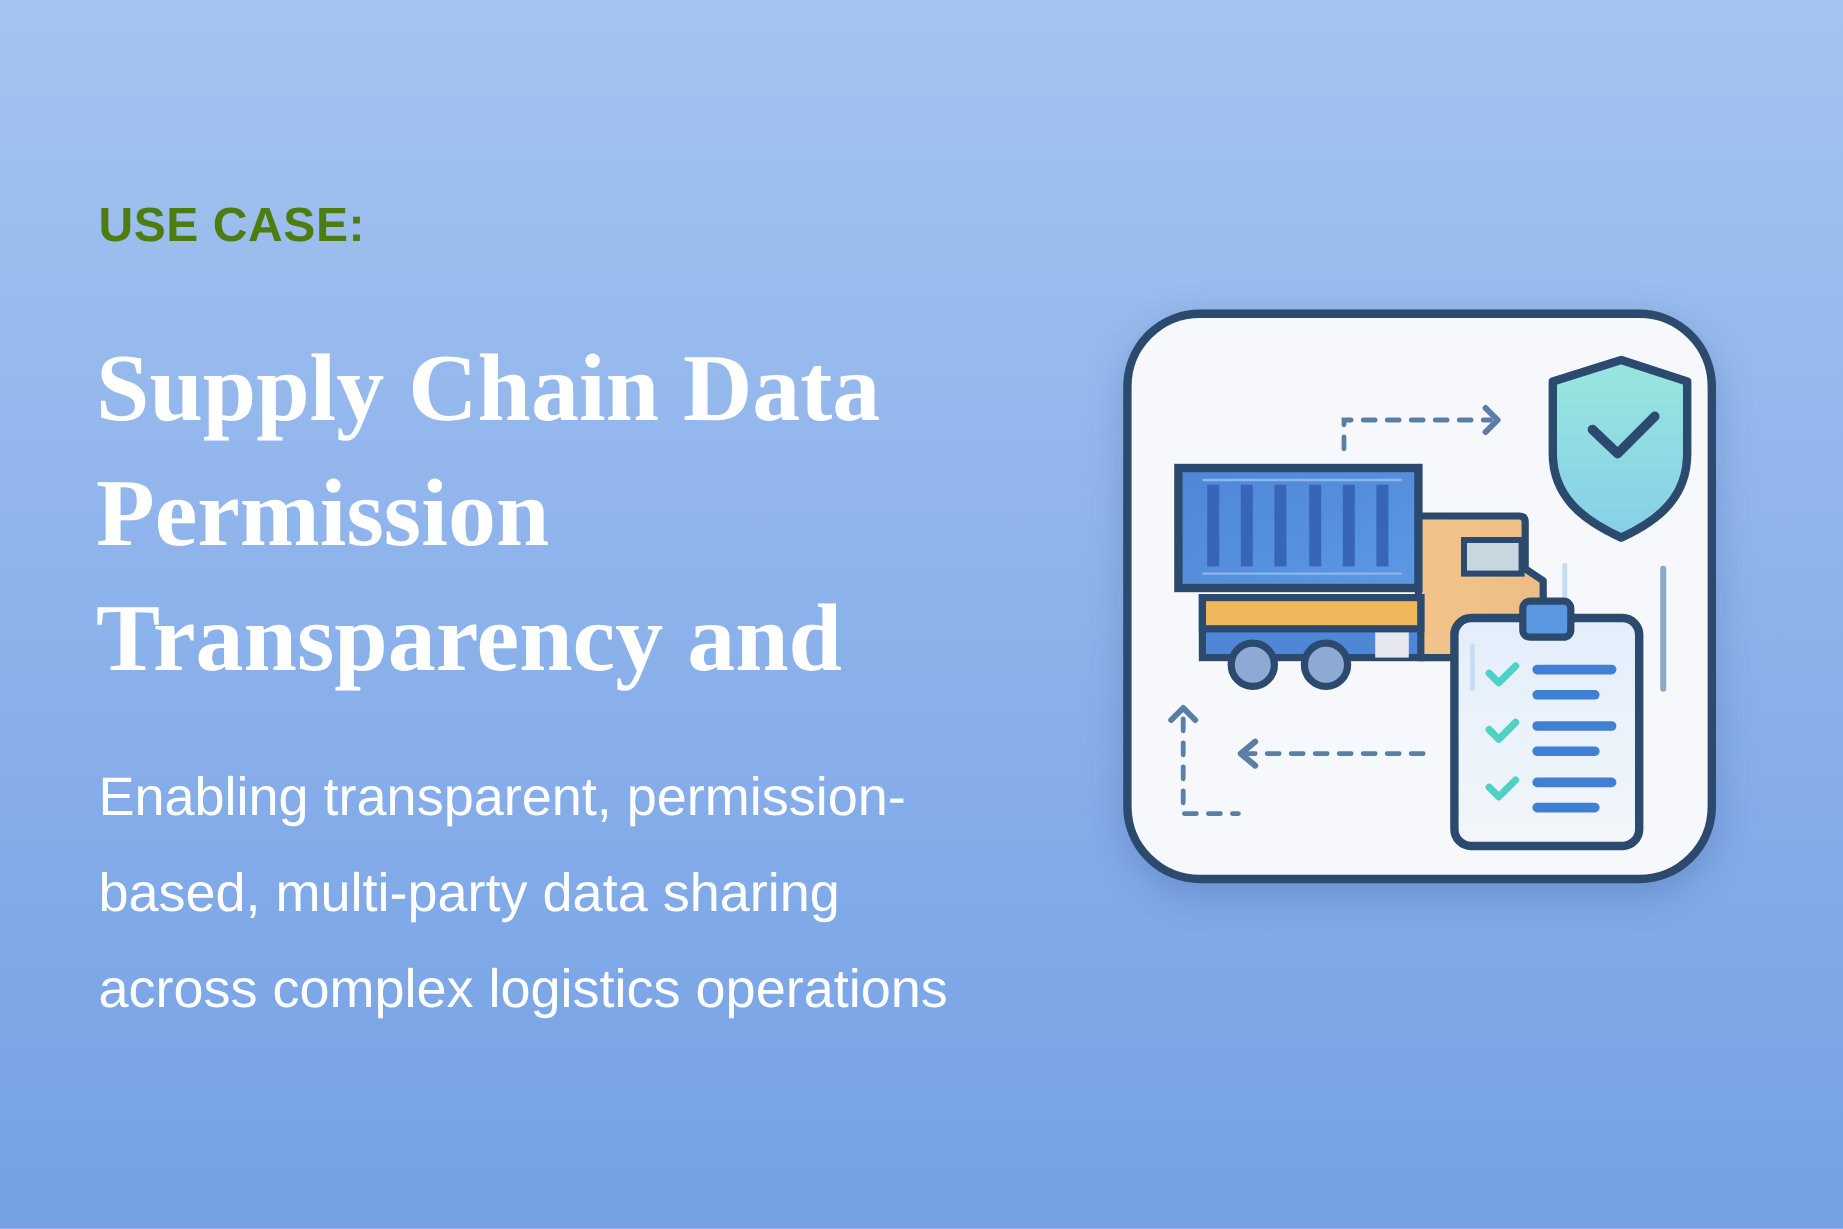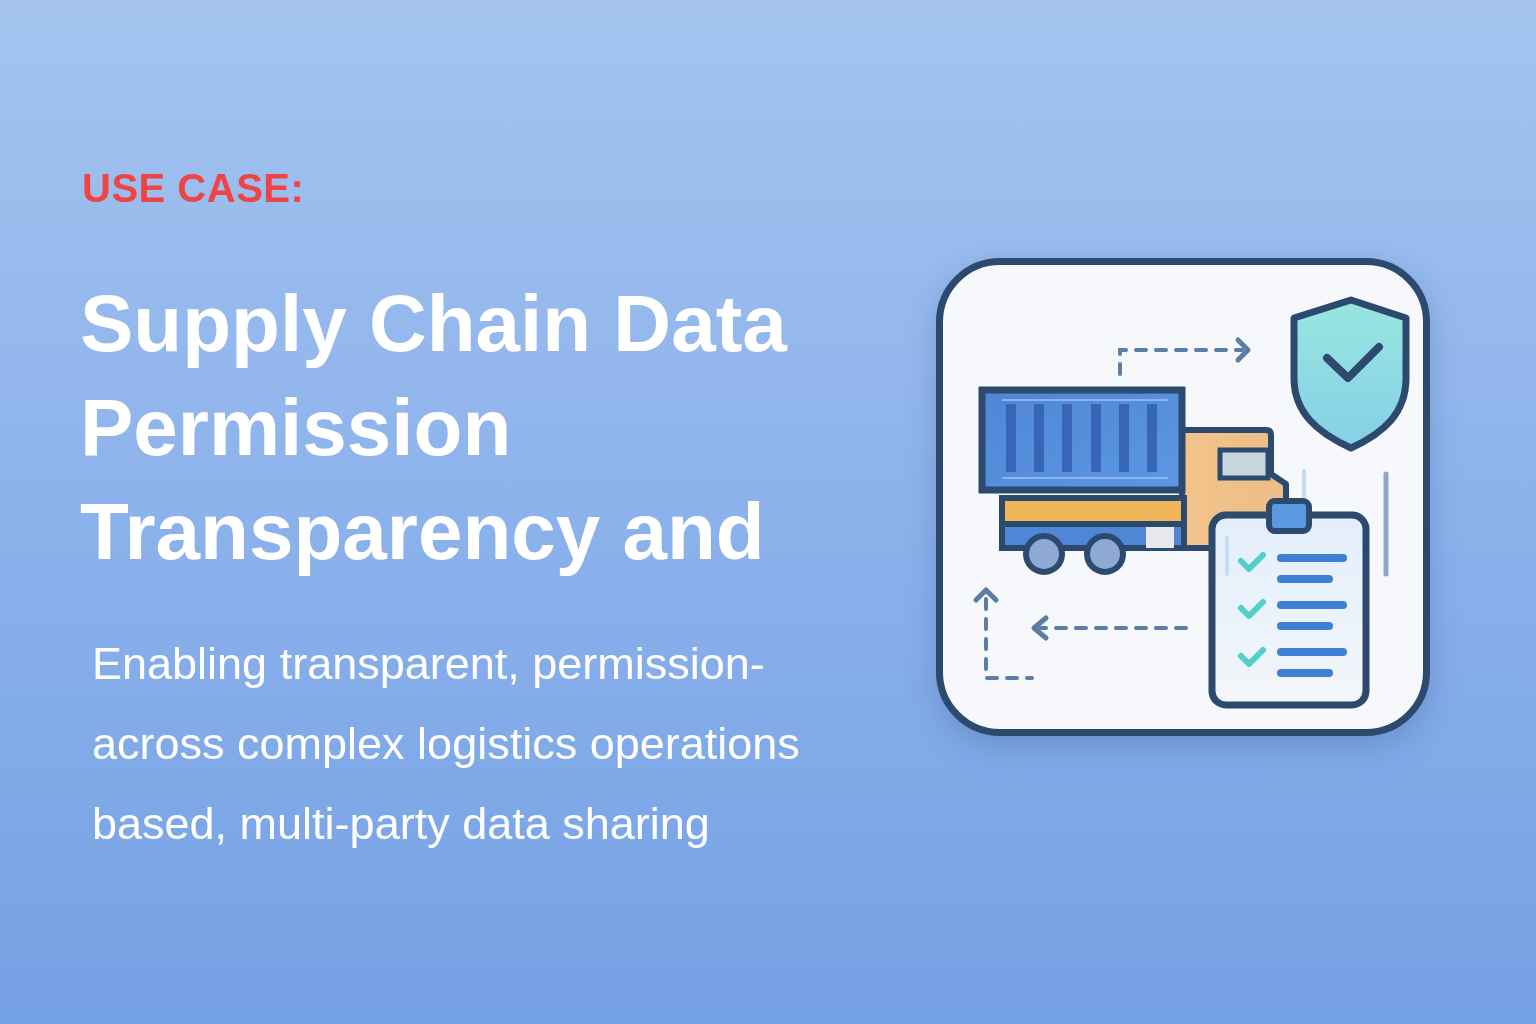--- a/index.html
+++ b/index.html
@@ -3,32 +3,32 @@
 <meta charset="utf-8">
 <style>
   html, body { margin: 0; padding: 0; }
   body {
     width: 1536px; height: 1024px; overflow: hidden; position: relative;
     background: linear-gradient(180deg, #a4c4ef 0%, #8fb4ec 45%, #74a0e4 100%);
     font-family: "Liberation Sans", sans-serif;
   }
   .eyebrow {
     position: absolute; left: 82px; top: 166px;
-    font-size: 40px; font-weight: 700; color: #ef4444; letter-spacing: 0.5px;
+    font-size: 40px; font-weight: 700; color: #4d7c0f; letter-spacing: 0.5px;
   }
   .title {
     position: absolute; left: 80px; top: 272px; width: 820px;
     font-size: 80px; font-weight: 700; color: #ffffff; line-height: 104px;
   }
   .subtitle {
     position: absolute; left: 82px; top: 624px; width: 850px;
-    font-size: 45px; font-weight: 400; color: #ffffff; line-height: 80px; margin-left: 10px;
+    font-size: 45px; font-weight: 400; color: #ffffff; line-height: 80px;
   }
   .subtitle span { display: block; white-space: nowrap; }
-  .title span { display: block; white-space: nowrap; }
+  .title span { display: block; white-space: nowrap; font-family: Liberation Serif, serif; }
   .card {
     position: absolute; left: 936px; top: 258px; width: 494px; height: 478px;
     box-sizing: border-box; border: 7px solid #2b4a6e; border-radius: 64px;
     background: #f6f8fb;
     box-shadow: 0 10px 30px rgba(40,70,130,0.25);
   }
   .card svg { position: absolute; left: -7px; top: -7px; }
 </style>
 </head>
 <body>
@@ -36,22 +36,22 @@
 <div class="eyebrow">USE CASE:</div>
 
 <div class="title">
   <span>Supply Chain Data</span>
   <span>Permission</span>
   <span>Transparency and</span>
 </div>
 
 <div class="subtitle">
   <span>Enabling transparent, permission-</span>
+  <span>based, multi-party data sharing</span>
   <span>across complex logistics operations</span>
-  <span>based, multi-party data sharing</span>
 </div>
 
 <div class="card">
   <svg width="494" height="478" viewBox="0 0 494 478" xmlns="http://www.w3.org/2000/svg">
     <defs>
       <linearGradient id="shieldGrad" x1="0" y1="0" x2="0" y2="1">
         <stop offset="0" stop-color="#98e6de"></stop>
         <stop offset="1" stop-color="#86cfe8"></stop>
       </linearGradient>
       <linearGradient id="contGrad" x1="0" y1="0" x2="1" y2="1">

